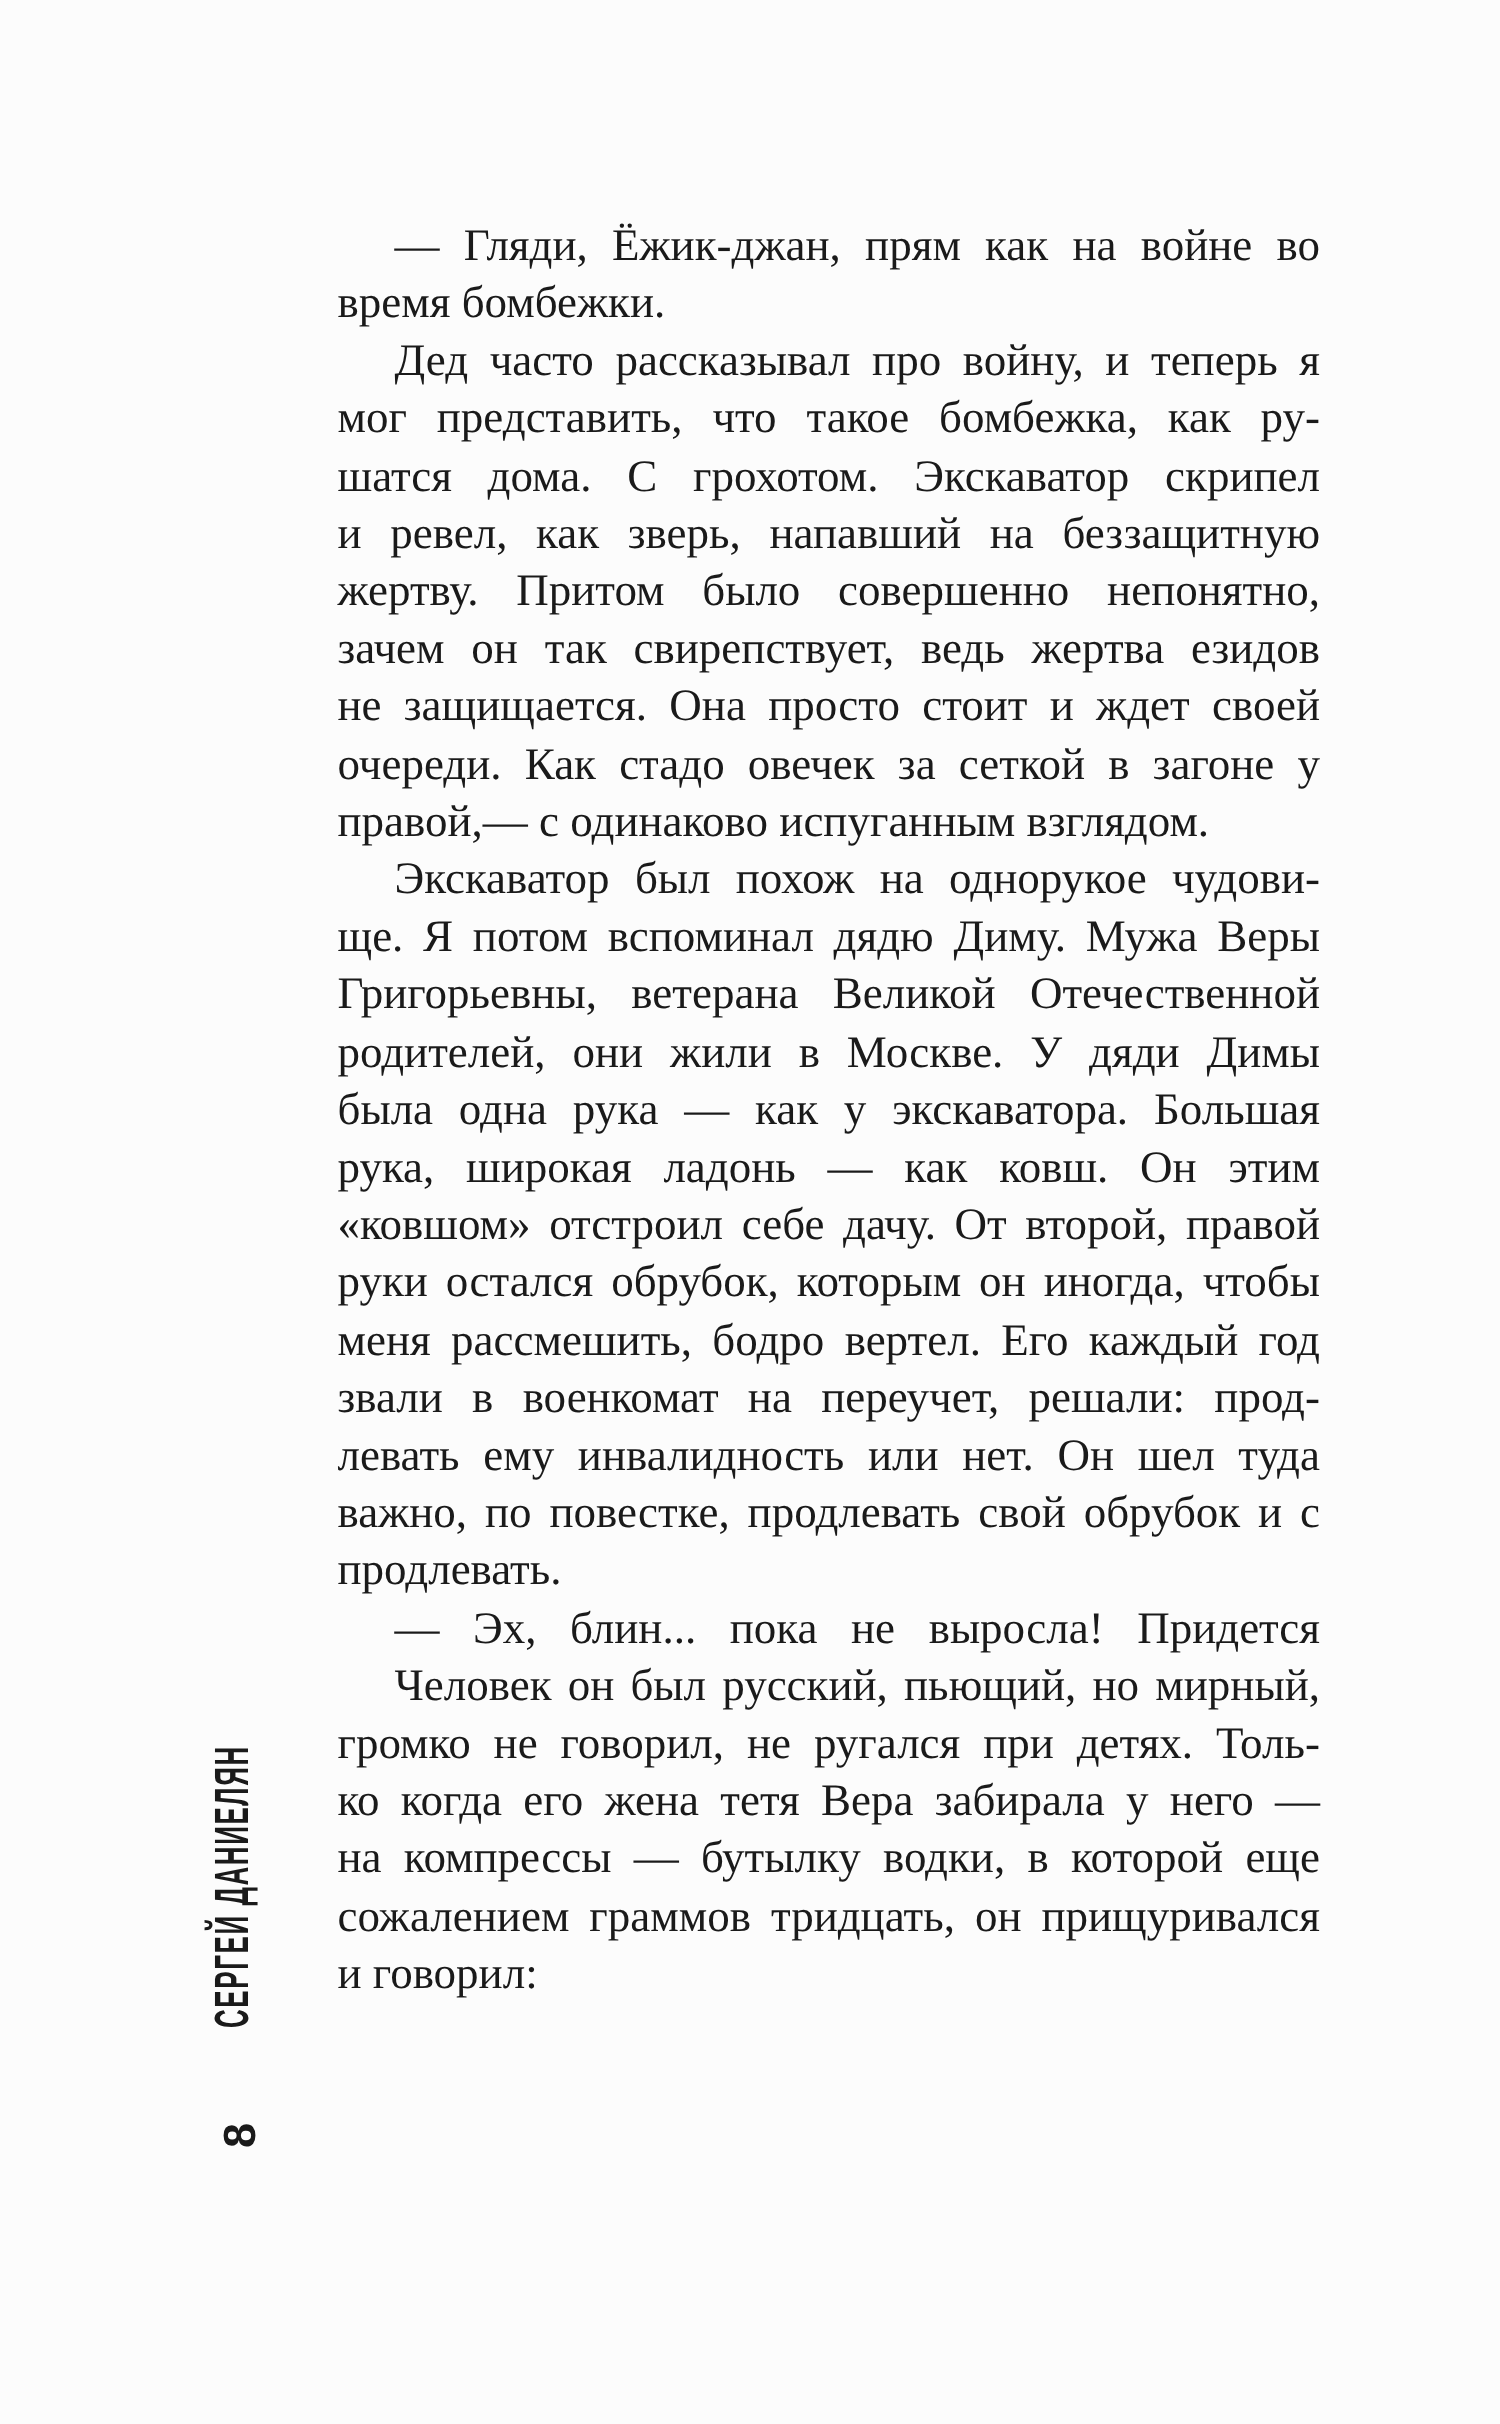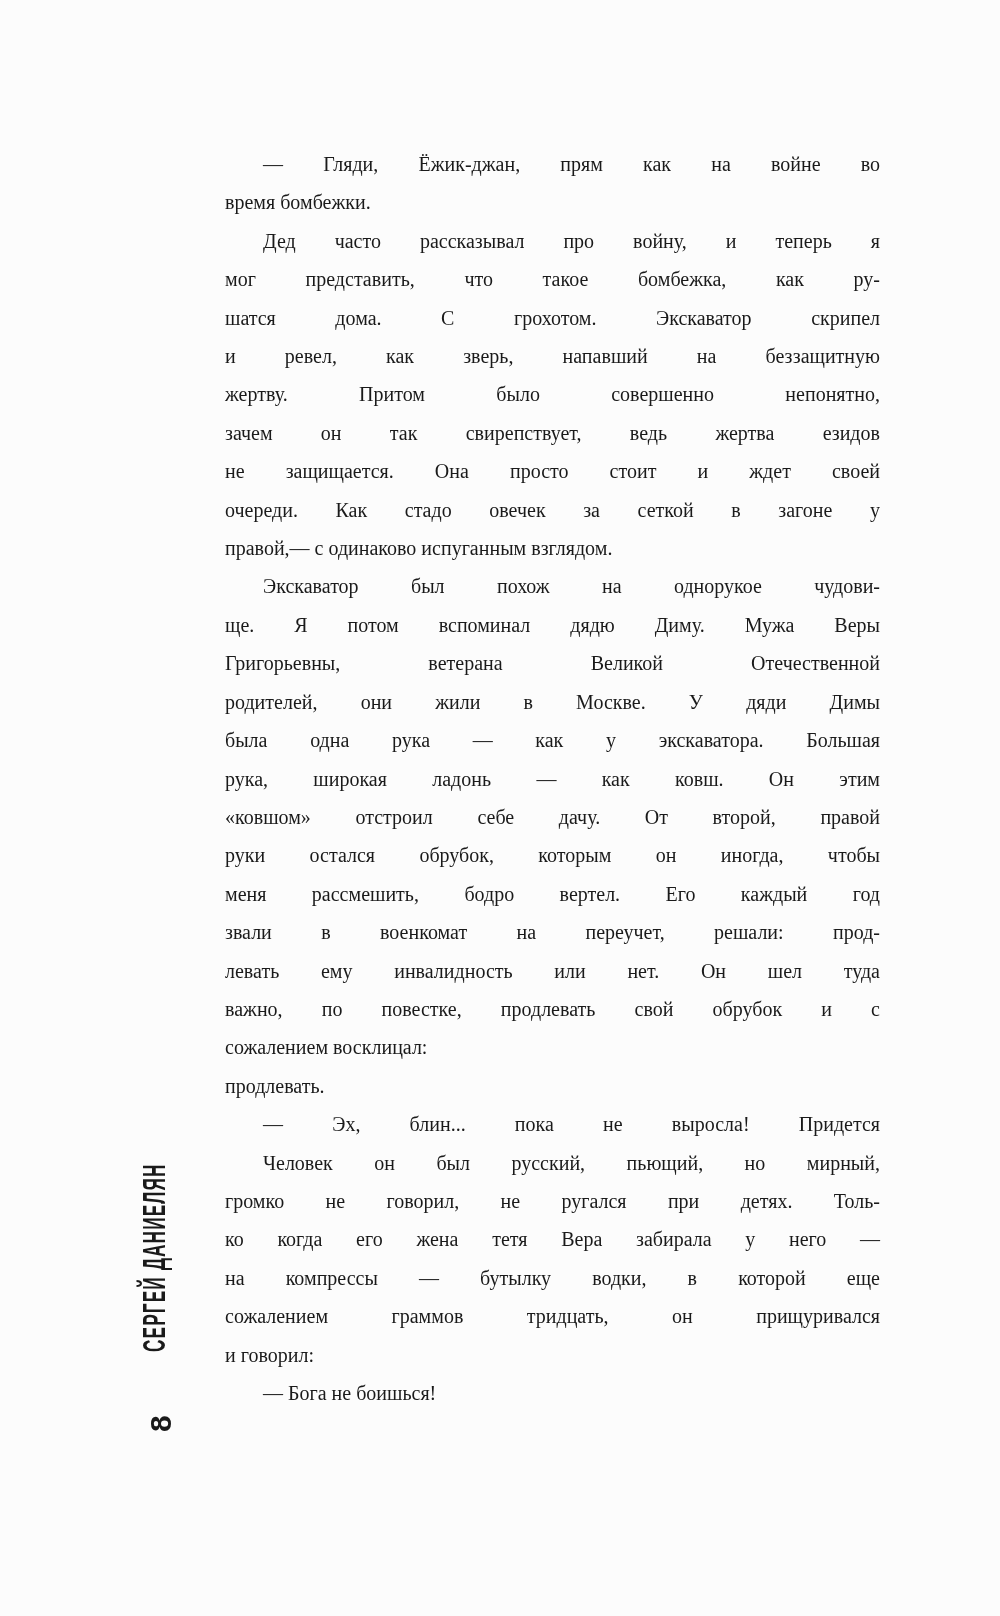--- a/index.html
+++ b/index.html
@@ -19,21 +19,21 @@
     color: var(--ink, #1a1a1a);
     overflow: hidden;
   }
   
   .text-block {
     position: absolute;
     left: 225px;
     top: 145px;
     width: 655px;
     font-family: "Liberation Serif", serif;
-    font-size: 20px;
+    font-size: 30px;
     line-height: 38.4px;
     color: var(--ink, #1a1a1a);
   }
   .paragraph { margin: 0; }
   .line {
     text-align: justify;
     text-align-last: justify;
     white-space: normal;
   }
   .line.last { text-align-last: left; }
@@ -96,31 +96,27 @@
         <div class="line">Григорьевны, ветерана Великой Отечественной</div>
         <div class="line">родителей, они жили в Москве. У дяди Димы</div>
         <div class="line">была одна рука — как у экскаватора. Большая</div>
         <div class="line">рука, широкая ладонь — как ковш. Он этим</div>
         <div class="line">«ковшом» отстроил себе дачу. От второй, правой</div>
         <div class="line">руки остался обрубок, которым он иногда, чтобы</div>
         <div class="line">меня рассмешить, бодро вертел. Его каждый год</div>
         <div class="line">звали в военкомат на переучет, решали: прод-</div>
         <div class="line">левать ему инвалидность или нет. Он шел туда</div>
         <div class="line">важно, по повестке, продлевать свой обрубок и с</div>
-        <div class="line last">сожалением восклицал:</div>
       </div>
       <div class="paragraph">
         <div class="line last">продлевать.</div>
         <div class="line first">— Эх, блин... пока не выросла! Придется</div>
       </div>
       <div class="paragraph">
         <div class="line first">Человек он был русский, пьющий, но мирный,</div>
         <div class="line">громко не говорил, не ругался при детях. Толь-</div>
         <div class="line">ко когда его жена тетя Вера забирала у него —</div>
         <div class="line">на компрессы — бутылку водки, в которой еще</div>
         <div class="line">сожалением граммов тридцать, он прищуривался</div>
         <div class="line last">и говорил:</div>
       </div>
-      <div class="paragraph">
-        <div class="line first last">— Бога не боишься!</div>
-      </div>
     </div>
 </div>
 
 </body></html>

